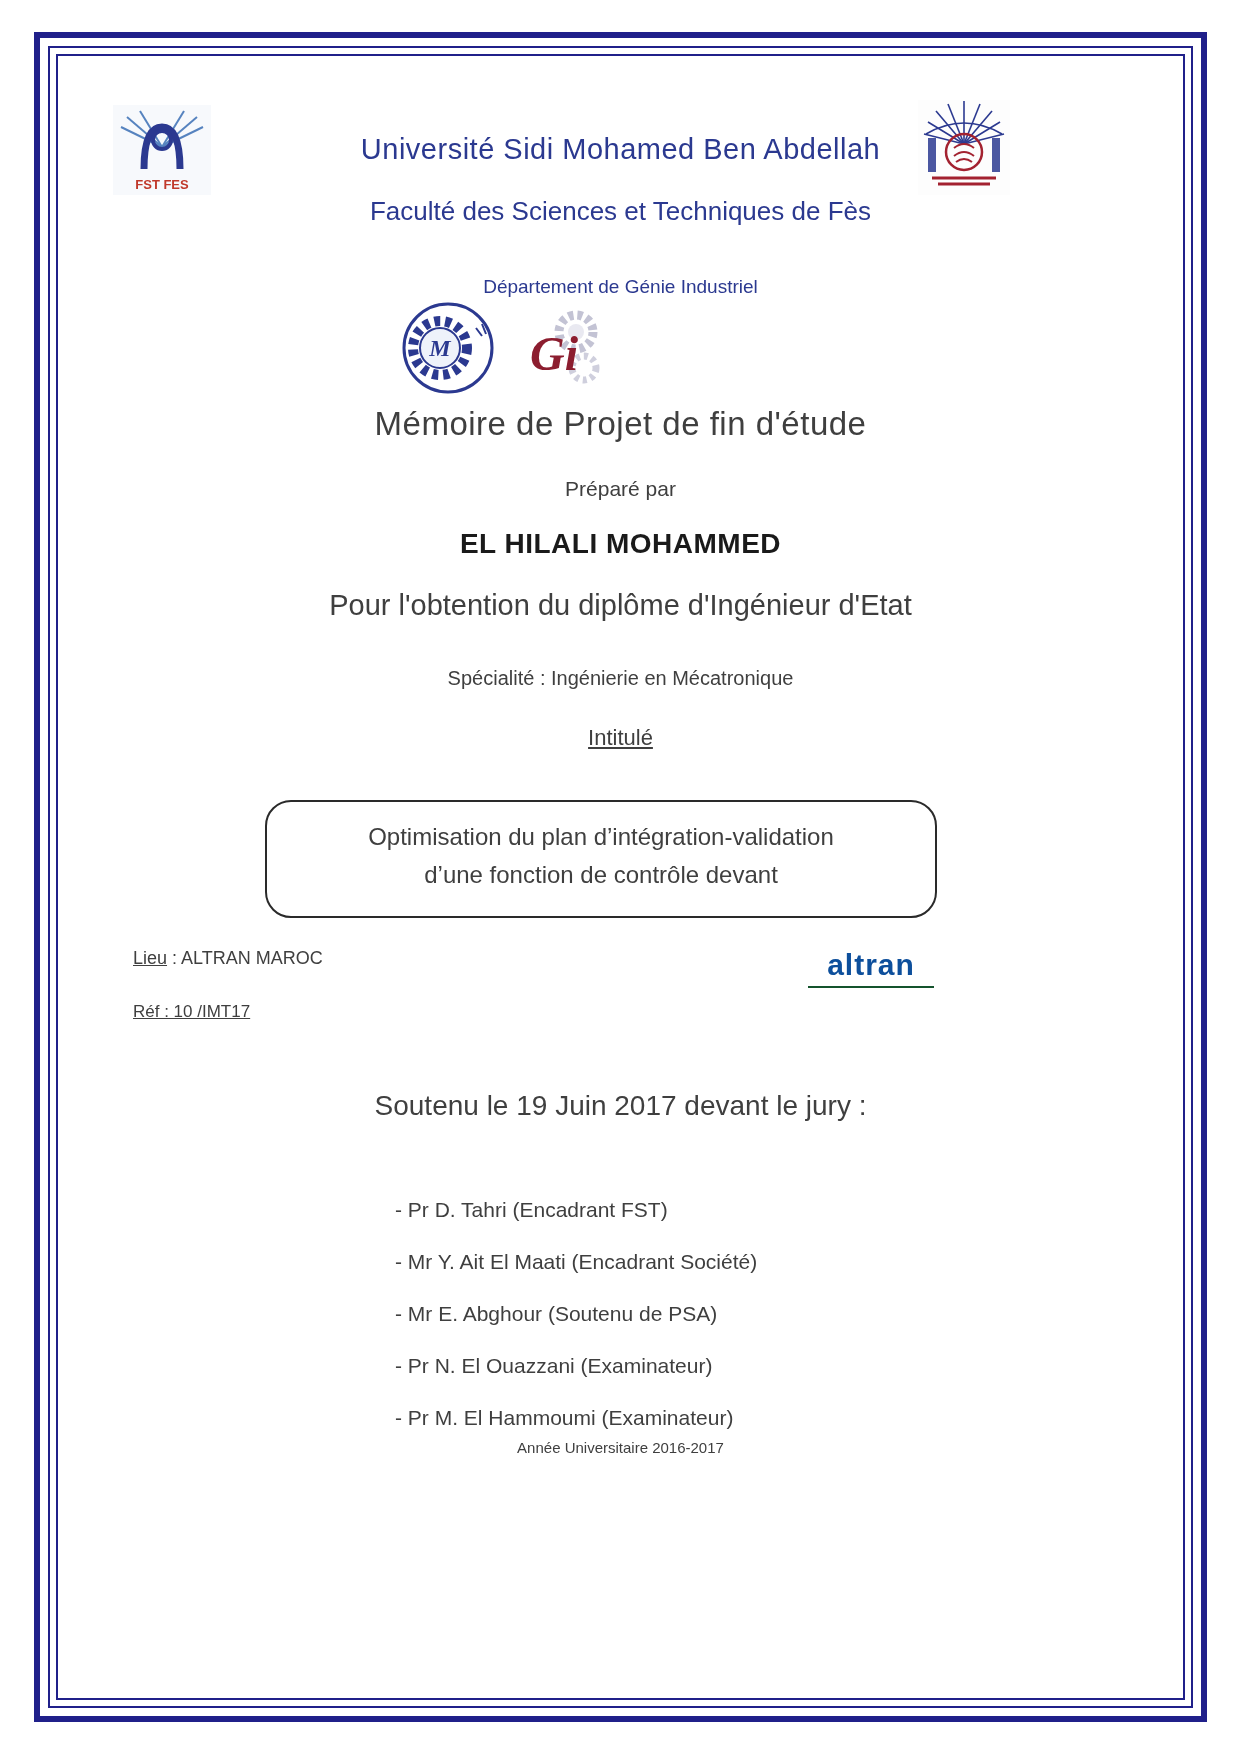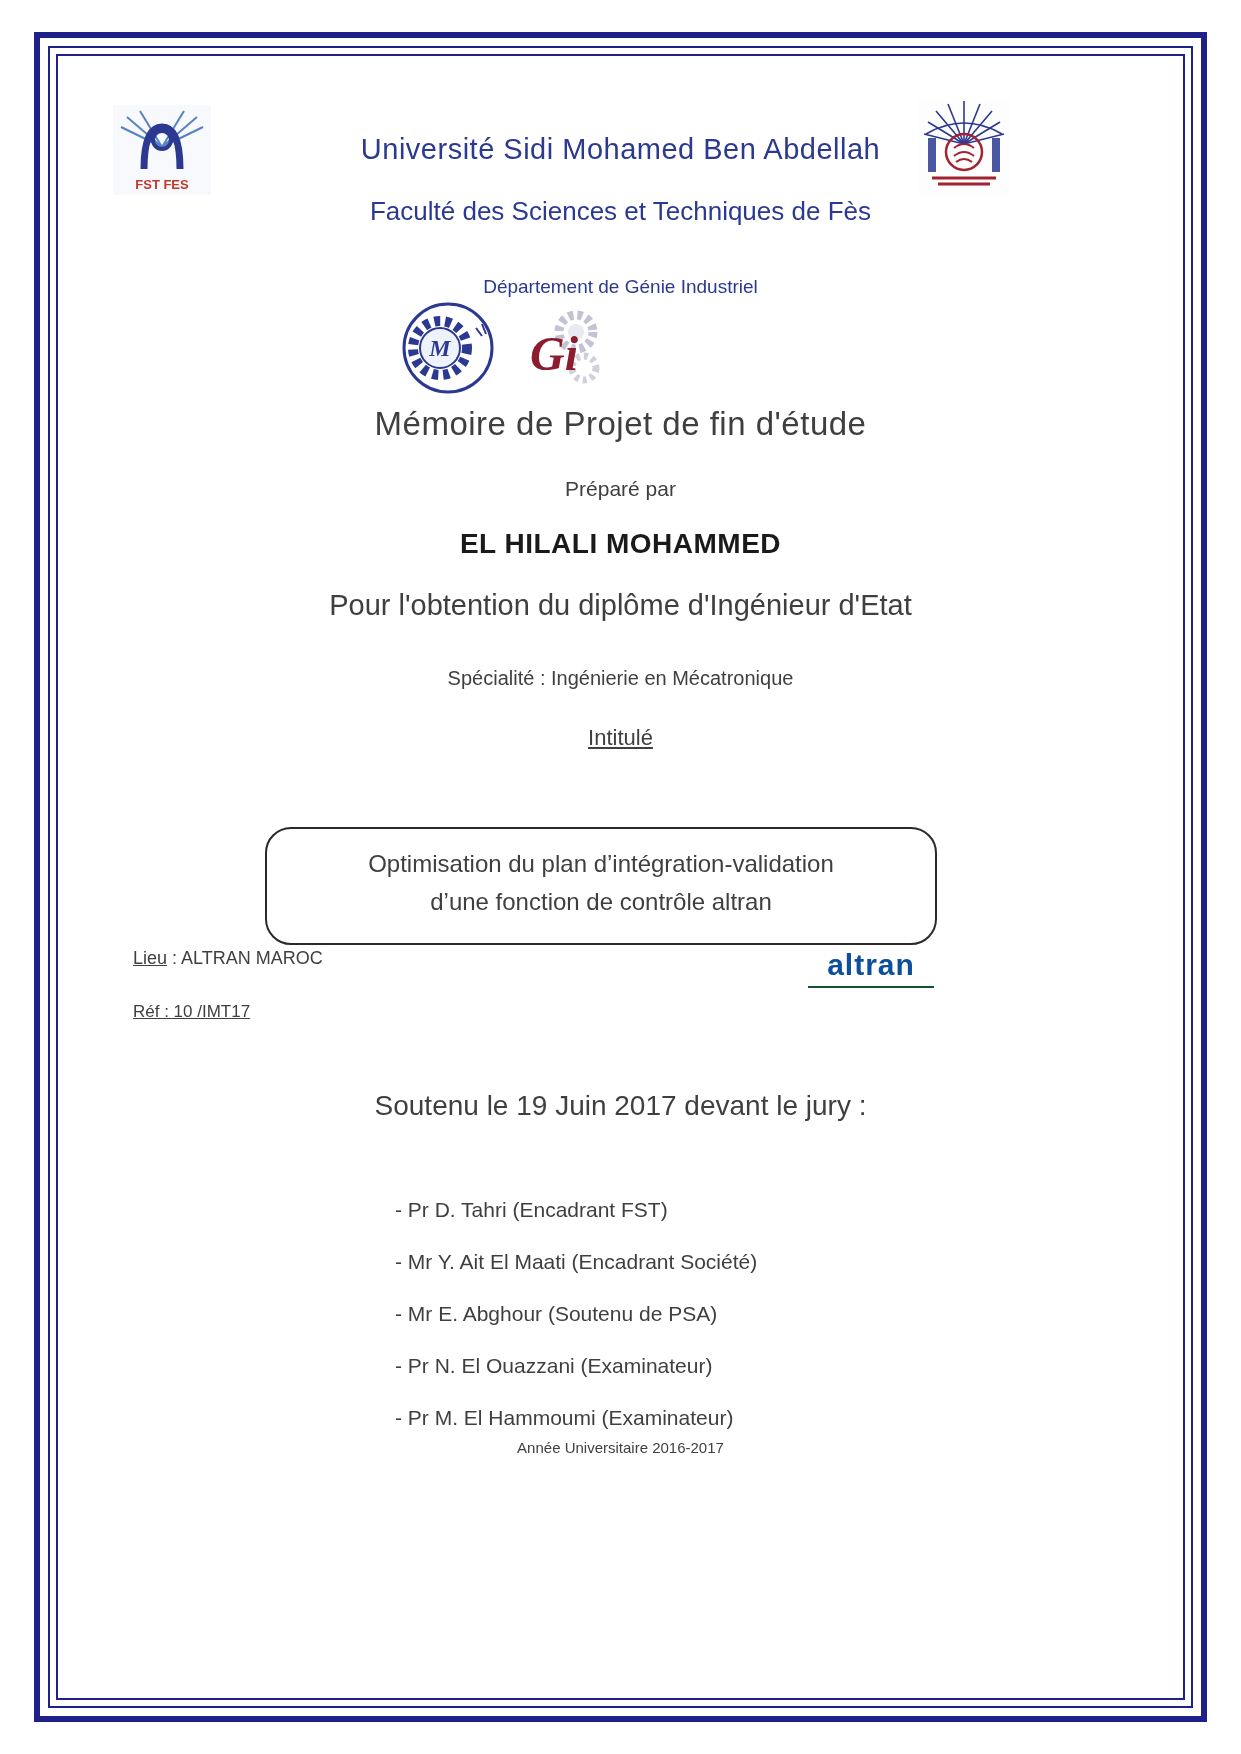--- a/index.html
+++ b/index.html
@@ -34,21 +34,21 @@
   .author{top:528px;font-size:28px;color:#1a1a1a;font-weight:bold;letter-spacing:0.5px;}
   .degree{top:589px;font-size:29px;color:#3f3f3f;}
   .speciality{top:667px;font-size:20px;color:#3f3f3f;}
   .intitule{top:725px;font-size:22px;color:#3f3f3f;text-decoration:underline;}
 
   .title-box{
     left:265px;top:800px;width:672px;
     border:2px solid #2a2a2a;border-radius:26px;
     padding:16px 20px 22px 20px;
     text-align:center;font-size:24px;color:#3f3f3f;line-height:38px;
-    background:#ffffff;box-sizing:border-box;margin-top:27px;
+    background:#ffffff;box-sizing:border-box;
   }
 
   .lieu{left:133px;top:948px;font-size:18px;color:#3f3f3f;}
   .lieu .u{text-decoration:underline;}
   .ref{left:133px;top:1002px;font-size:17px;color:#3f3f3f;text-decoration:underline;}
 
   .altran{
     left:808px;top:944px;width:126px;height:42px;
     display:flex;align-items:center;justify-content:center;
     font-size:30px;font-weight:bold;color:#0d4f9c;letter-spacing:1px;
@@ -136,21 +136,21 @@
 
   <div class="abs center doc-type">Mémoire de Projet de fin d'étude</div>
   <div class="abs center prepared">Préparé par</div>
   <div class="abs center author">EL HILALI MOHAMMED</div>
   <div class="abs center degree">Pour l'obtention du diplôme d'Ingénieur d'Etat</div>
   <div class="abs center speciality">Spécialité : Ingénierie en Mécatronique</div>
   <div class="abs center intitule">Intitulé</div>
 
   <div class="abs title-box">
     <div>Optimisation du plan d’intégration-validation</div>
-    <div>d’une fonction de contrôle altran</div>
+    <div>d’une fonction de contrôle devant</div>
   </div>
 
   <div class="abs lieu"><span class="u">Lieu</span><span> : ALTRAN MAROC</span></div>
 
   <div class="abs altran">
     <span>altran</span>
   </div>
 
   <div class="abs ref">Réf :  10 /IMT17</div>
 

